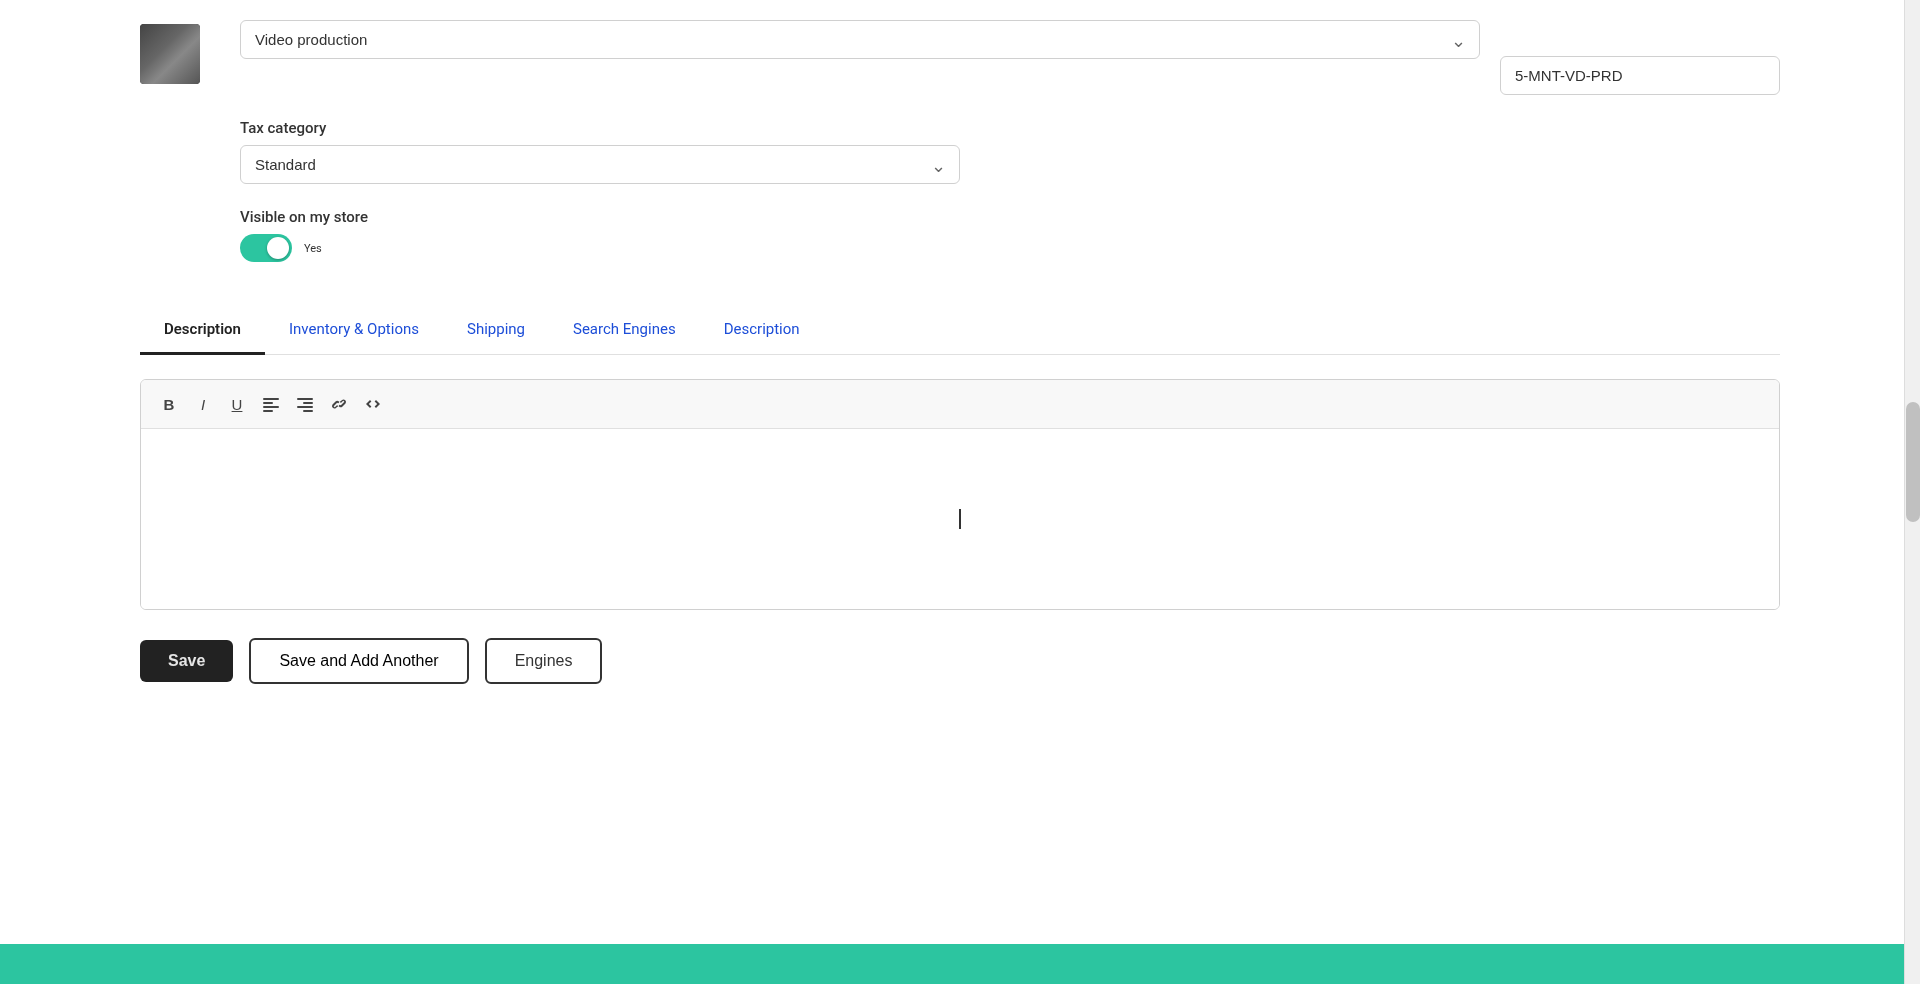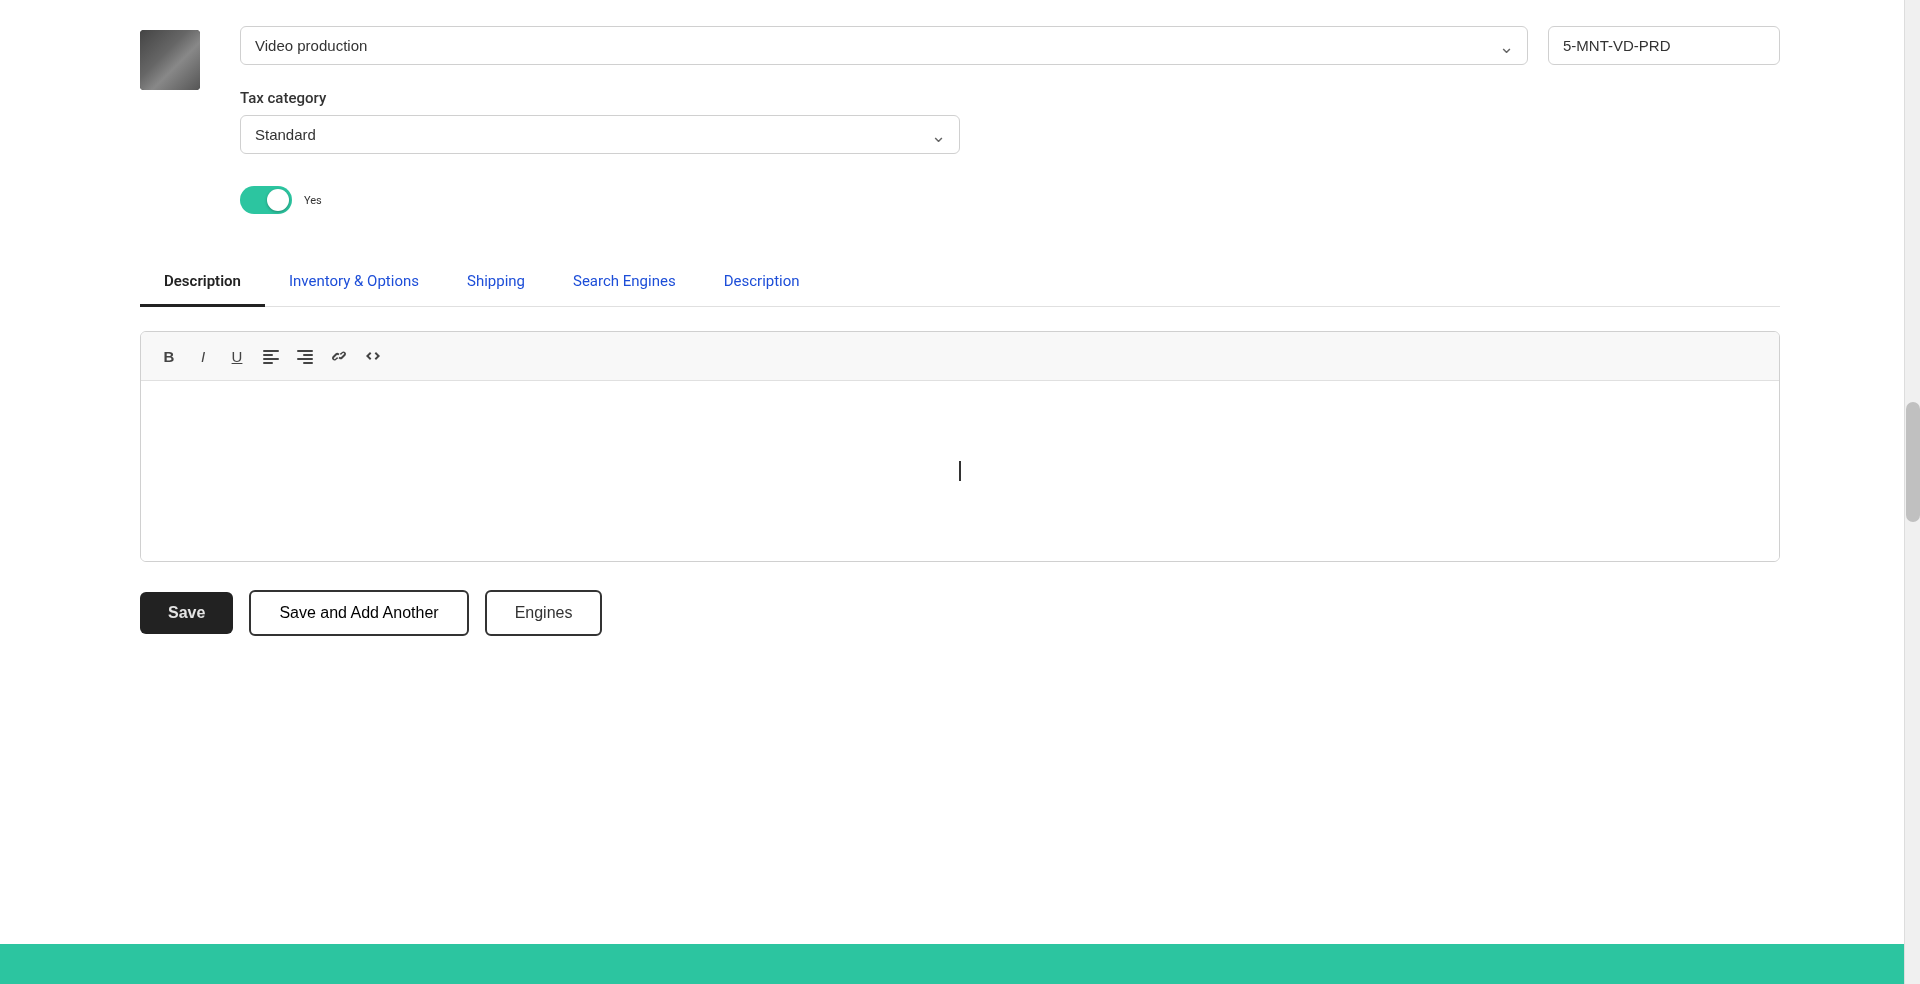--- a/index.html
+++ b/index.html
@@ -16,21 +16,21 @@
       overflow-x: hidden;
     }
 
     .page-wrapper {
       background: #ffffff;
       min-height: 984px;
       position: relative;
     }
 
     .top-section {
-      padding: 26px 140px 20px 140px;
+      padding: 20px 140px 20px 140px;
       background: #fff;
     }
 
     .top-row {
       display: flex;
       align-items: flex-start;
       gap: 40px;
     }
 
     .product-image-thumb {
@@ -61,21 +61,22 @@
       display: flex;
       gap: 20px;
       margin-bottom: 24px;
     }
 
     .category-select-wrap {
       flex: 1;
     }
 
     .sku-field-wrap {
-      width: 232px;
+      width: 280px;
+      margin-top: 36px;
     }
 
     .select-field {
       width: 100%;
       padding: 10px 40px 10px 14px;
       border: 1px solid #d0d0d0;
       border-radius: 6px;
       font-size: 15px;
       color: #333;
       background: #fff;
@@ -362,20 +363,21 @@
           <span class="field-label">Tax category</span>
           <div class="standard-select-wrap">
             <div class="select-wrapper">
               <select class="select-field"><option>Standard</option></select>
               <span class="chevron-icon">⌄</span>
             </div>
           </div>
         </div>
 
         <div class="visible-section">
+          <span class="field-label">Visible on my store</span>
           <div class="visible-row">
             <div class="toggle-switch">
               <div class="toggle-knob"></div>
             </div>
             <span class="toggle-label">Yes</span>
           </div>
         </div>
 
       </div>
     </div>

